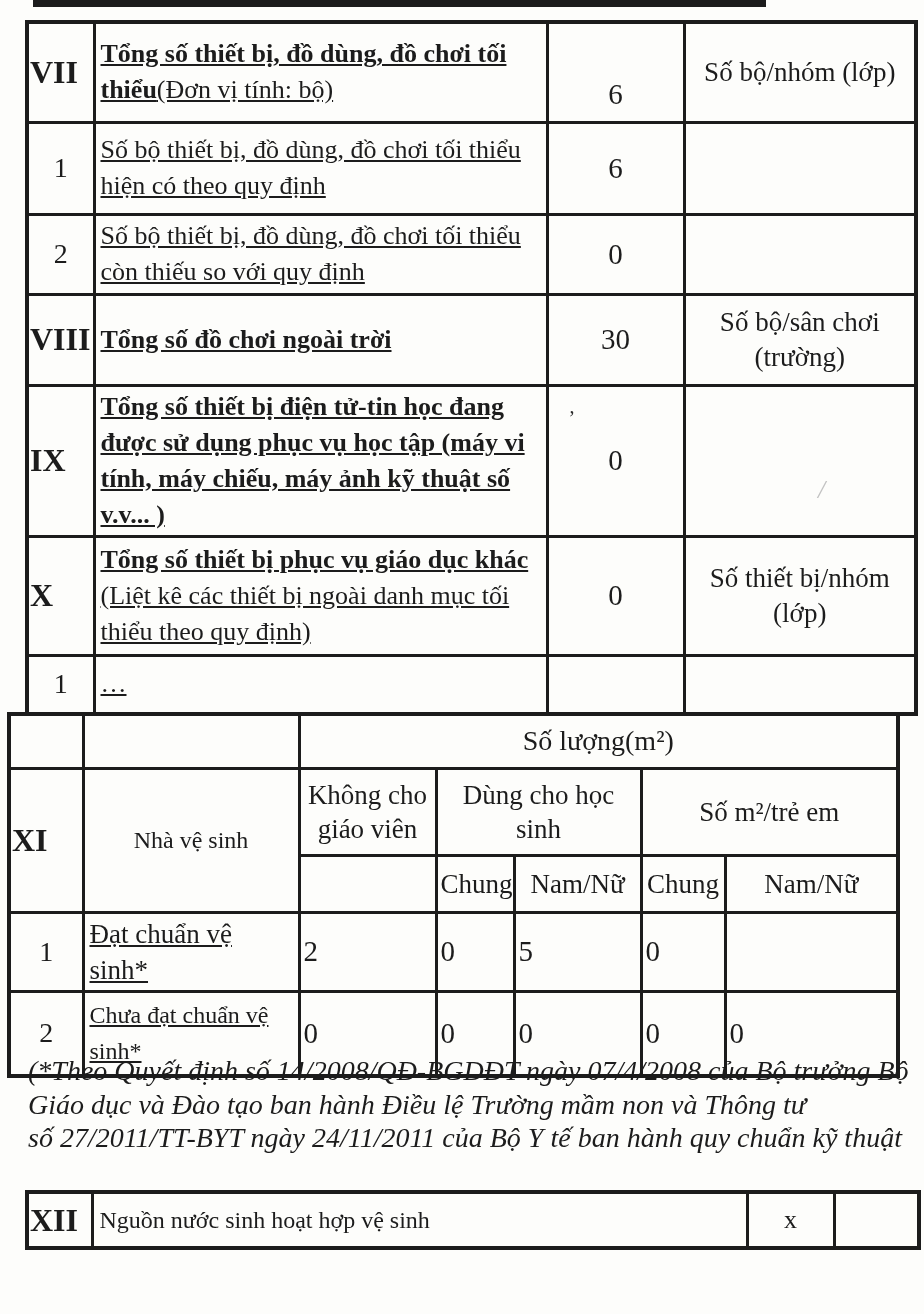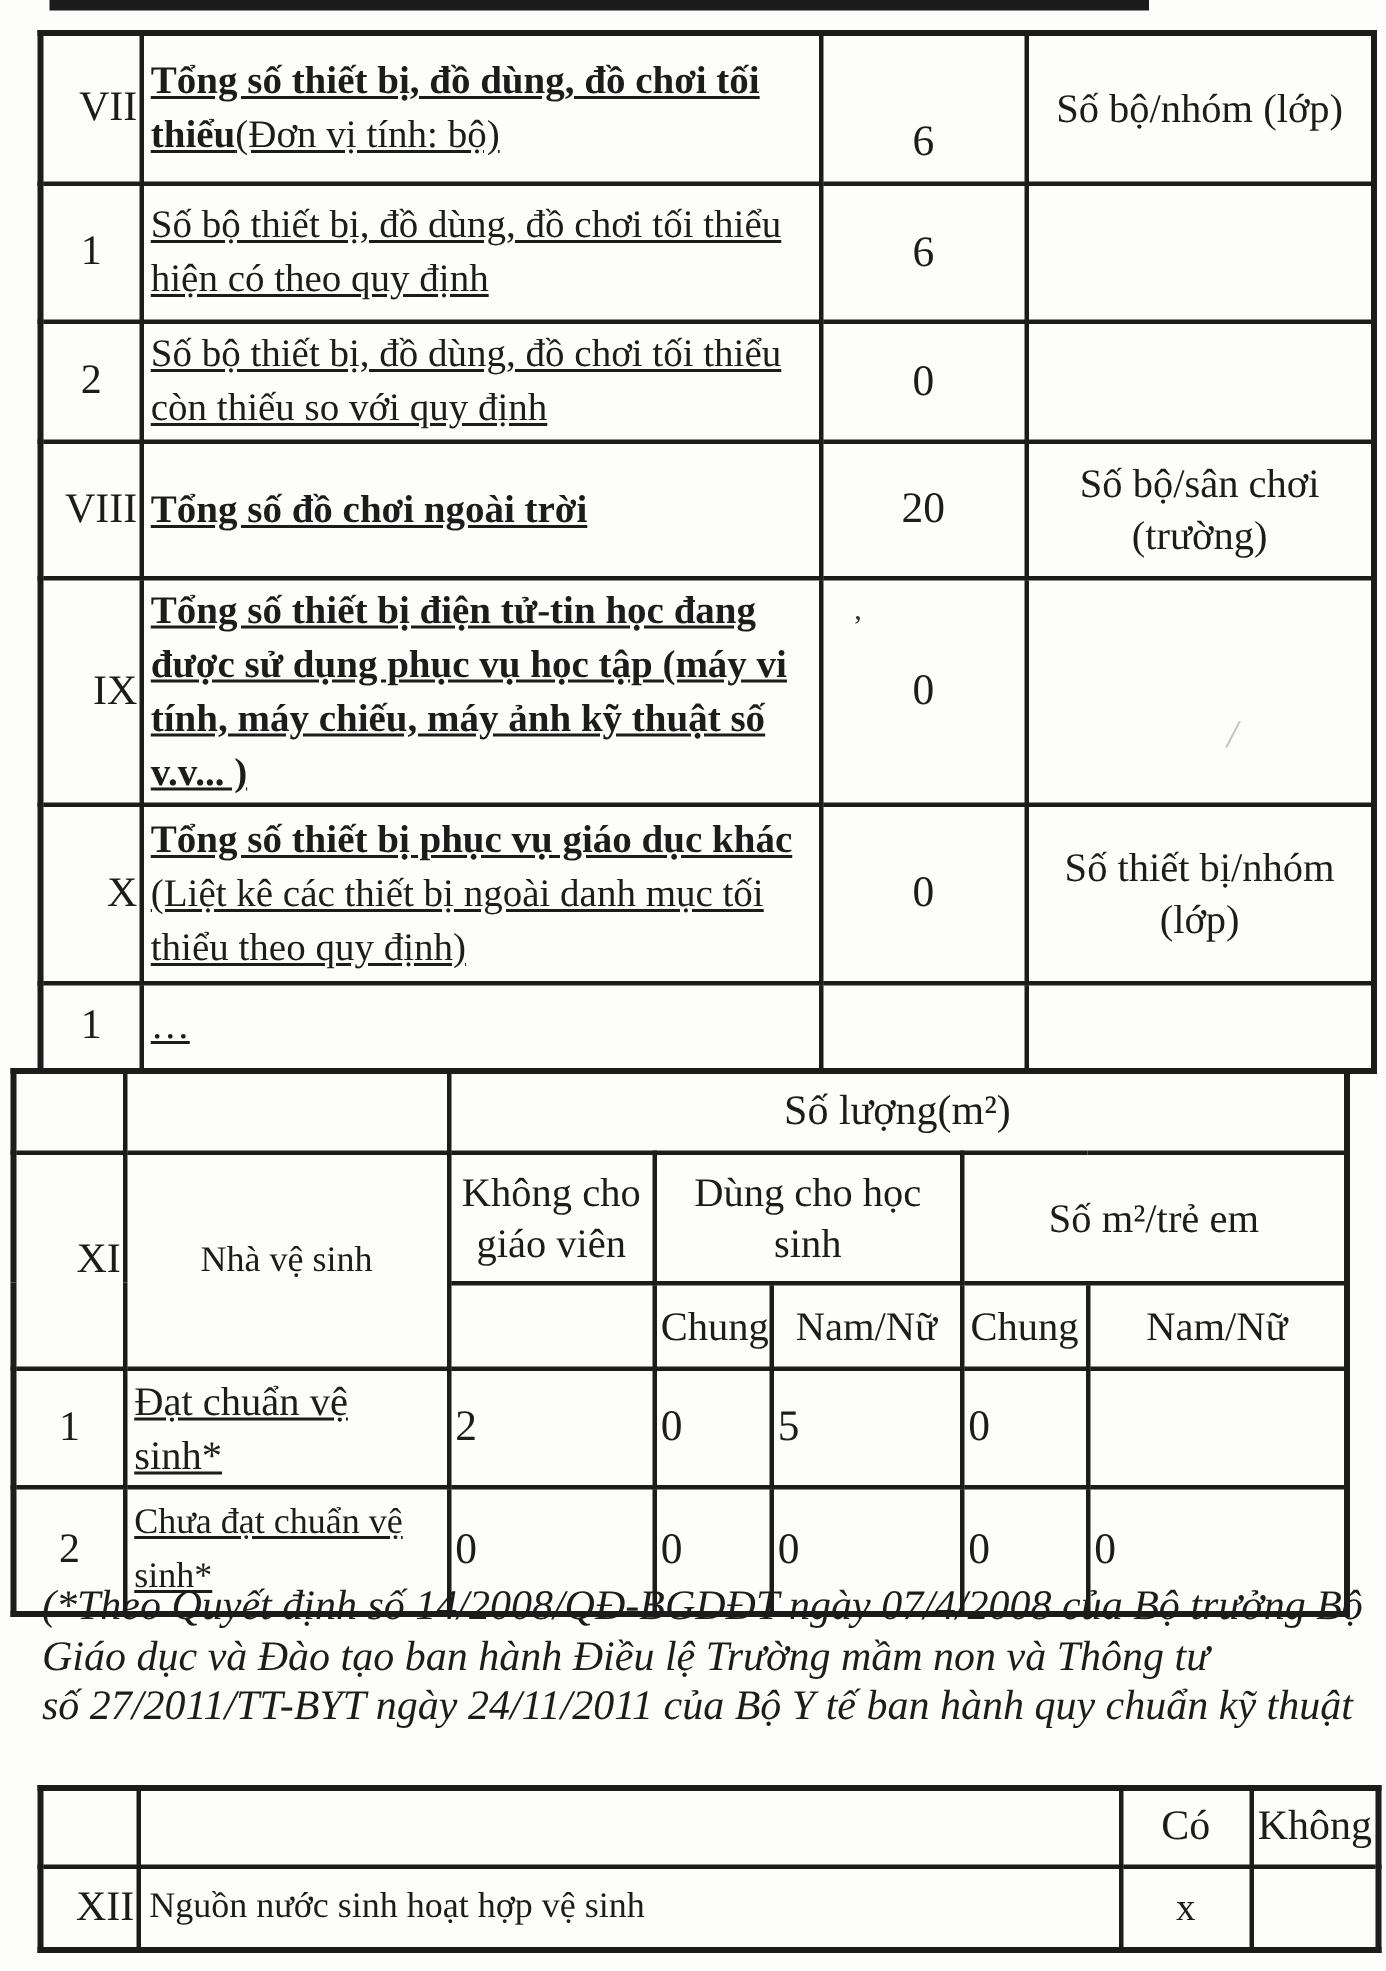--- a/index.html
+++ b/index.html
@@ -22,21 +22,21 @@
   table.doc{border-collapse:collapse;table-layout:fixed;position:absolute;border:4px solid var(--ink);}
   table.doc td{border:3px solid var(--ink);overflow:hidden;vertical-align:middle;}
 
   
   #t1{left:25px;top:20px;width:889px;}
   
   #t2{left:7px;top:712px;width:889px;}
   
   #t3{left:25px;top:1190px;width:892px;}
 
-  td.num{text-align:right;font-weight:normal;font-size:28px;}
+  td.num{text-align:left;font-weight:bold;font-size:32px;}
   td.pnum{text-align:center;font-size:28px;}
   td.label{text-align:left;padding:2px 3px 2px 5px;font-size:26px;line-height:36px;text-decoration:underline;}
   td.label .b{font-weight:bold;}
   td.val{text-align:center;font-size:29px;}
   td.val.vbottom{vertical-align:bottom;padding-bottom:10px;}
   td.unit{text-align:center;font-size:27px;line-height:35px;padding:2px 4px;}
   td.hdr{text-align:center;font-size:27px;line-height:34px;padding:2px 3px;}
   td.lval{text-align:left;padding-left:3px;font-size:29px;vertical-align:middle;}
 
   
@@ -82,21 +82,21 @@
     </tr>
     <tr style="height:80px">
       <td class="pnum">2</td>
       <td class="label"><span>Số bộ thiết bị, đồ dùng, đồ chơi tối thiểu còn thiếu so với quy định</span></td>
       <td class="val">0</td>
       <td class="unit"></td>
     </tr>
     <tr style="height:91px">
       <td class="num">VIII</td>
       <td class="label"><span class="b">Tổng số đồ chơi ngoài trời</span></td>
-      <td class="val">20</td>
+      <td class="val">30</td>
       <td class="unit">Số bộ/sân chơi (trường)</td>
     </tr>
     <tr style="height:150px">
       <td class="num">IX</td>
       <td class="label"><span class="b">Tổng số thiết bị điện tử-tin học đang được sử dụng phục vụ học tập (máy vi tính, máy chiếu, máy ảnh kỹ thuật số v.v... )</span></td>
       <td class="val relcell"><span class="ix-mark">’</span><span>0</span></td>
       <td class="unit relcell">
             <span class="ix-slash">/</span>
           </td>
     </tr>
@@ -173,26 +173,20 @@
   </div>
 
   <table class="doc" id="t3">
     <colgroup>
         <col style="width:65px">
         <col style="width:655px">
         <col style="width:87px">
         <col style="width:85px">
       </colgroup>
     <tbody>
-        <tr style="height:52px">
-      <td></td>
-      <td></td>
-      <td class="hdr" style="font-size:28px">Có</td>
-      <td class="hdr" style="font-size:28px">Không</td>
-    </tr>
     <tr style="height:56px">
       <td class="num">XII</td>
       <td class="water-label">Nguồn nước sinh hoạt hợp vệ sinh</td>
       <td class="xmark">x</td>
       <td class="xmark"></td>
     </tr>
   </tbody>
     </table>
 
 </div>

